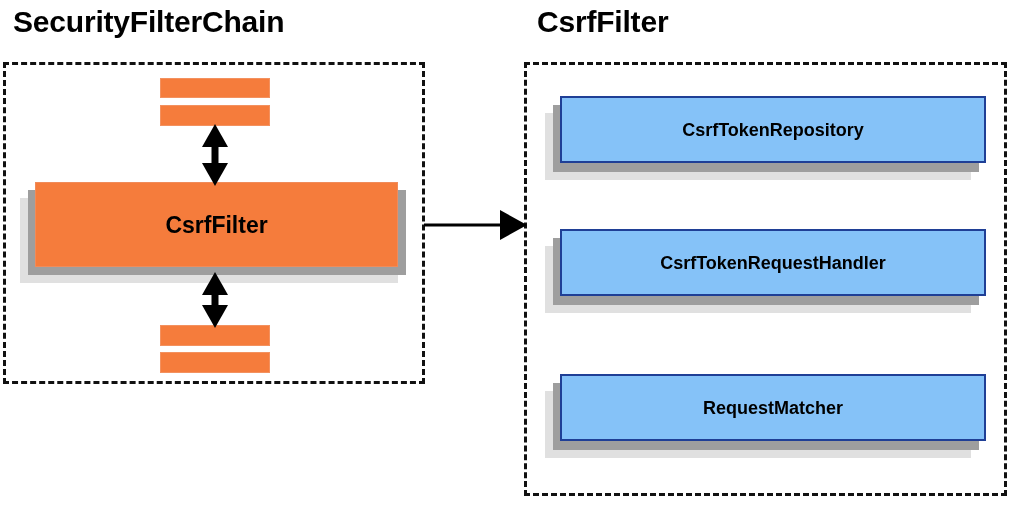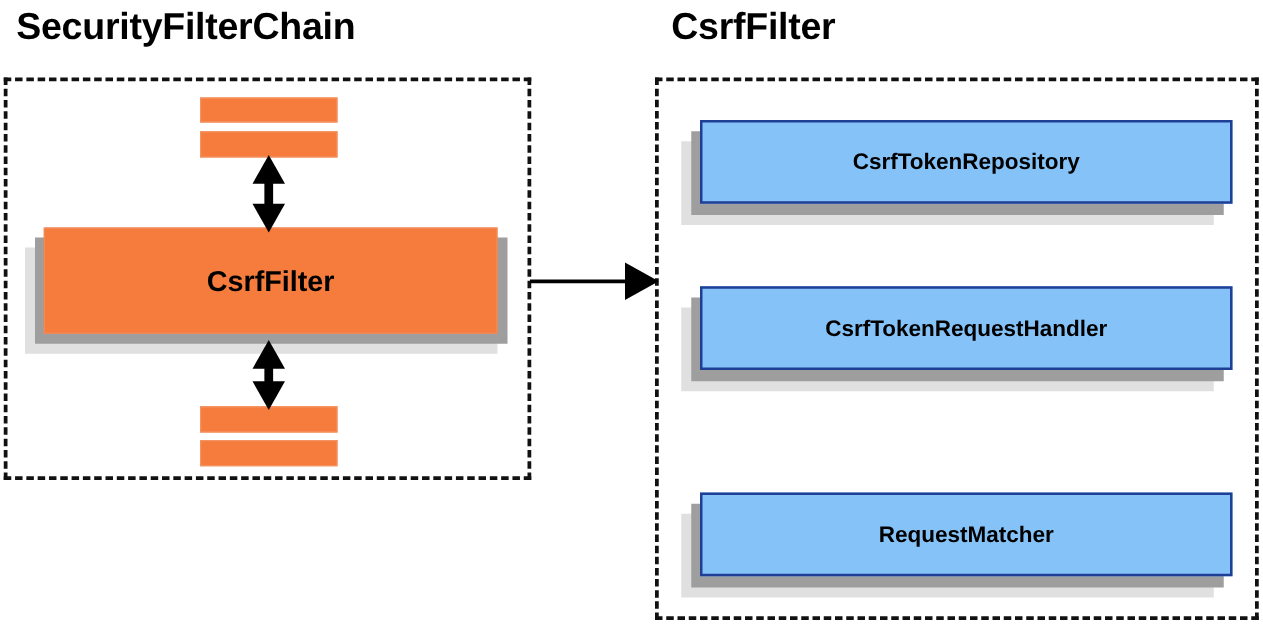--- a/index.html
+++ b/index.html
@@ -76,21 +76,21 @@
   }
   .blue-card .face .lbl{
     position:absolute;left:0;right:0;top:50%;
     transform:translateY(-50%);
     text-align:center;font-size:18px;font-weight:bold;color:#000;
     white-space:nowrap;
   }
   #blue-0{top:96px;}
   #blue-1{top:196px;margin-top:33px;}
   #blue-2{top:295px;}
-  #blue-3{top:394px;border-radius:12px;}
+  #blue-3{top:374px;border-radius:12px;}
 
   
   svg.arrow-layer{position:absolute;left:0;top:0;width:1010px;height:505px;pointer-events:none;}
 </style>
 </head>
 <body>
 
 <div id="stage">
 
   <div class="title" id="title-left">SecurityFilterChain</div>

